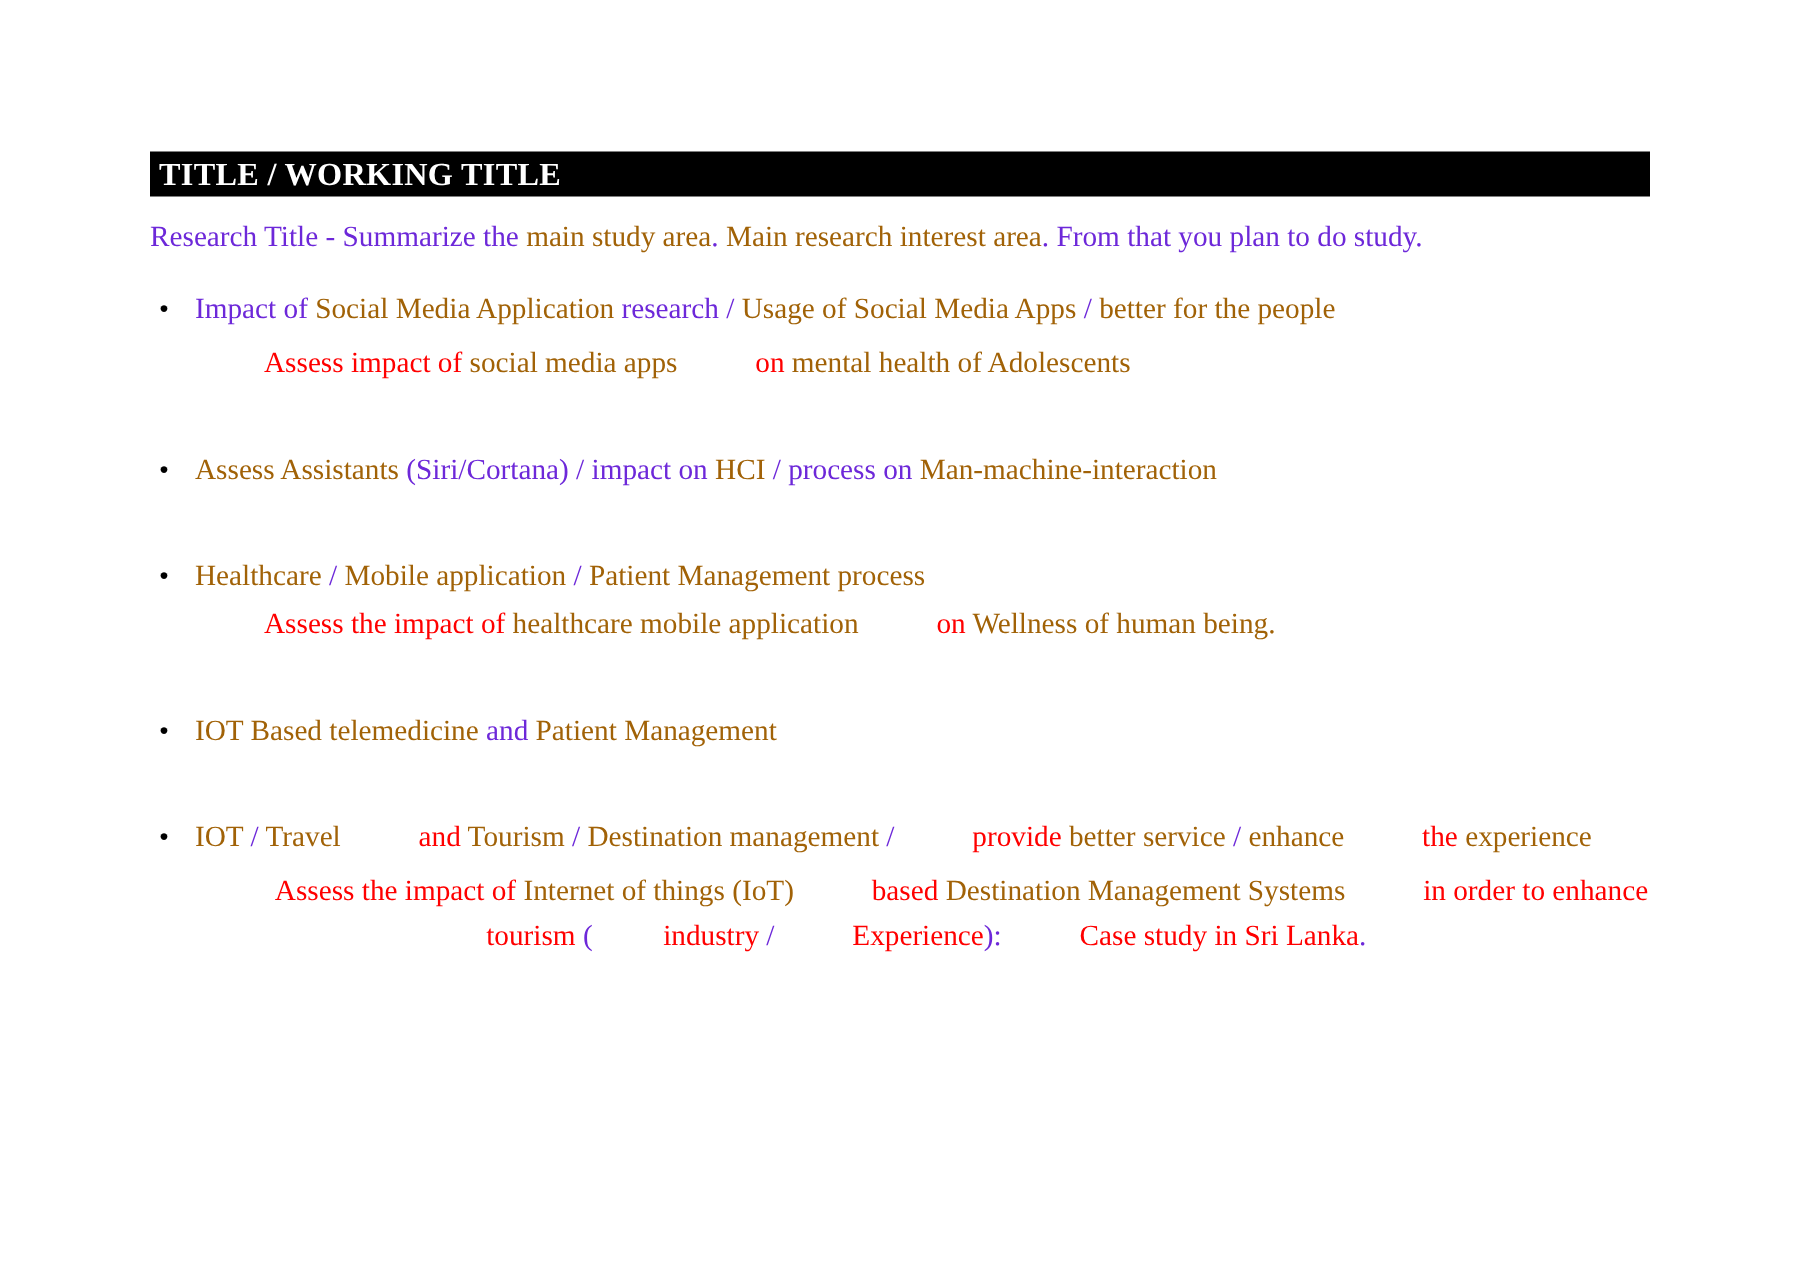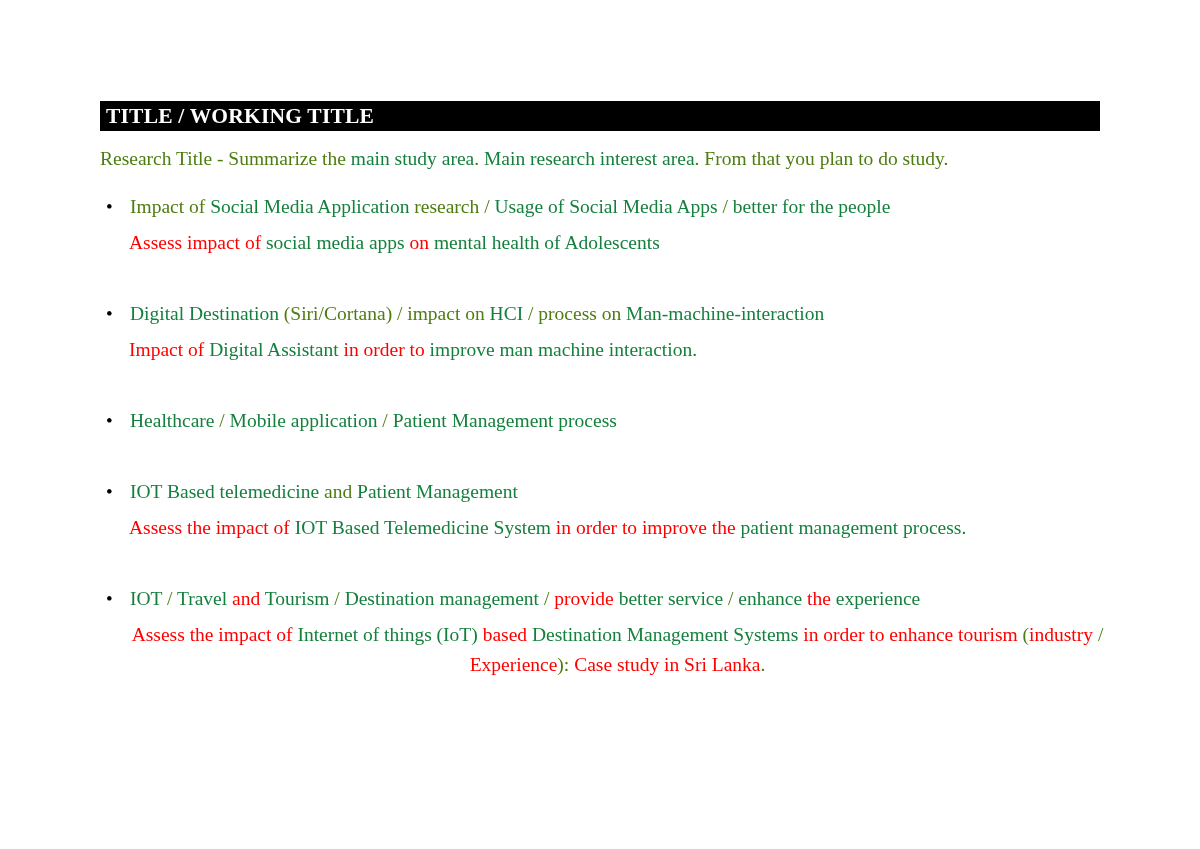--- a/index.html
+++ b/index.html
@@ -89,23 +89,23 @@
     white-space: normal;
     text-indent: 0;
     padding-left: 29px;
     text-align: center;
   }
   .sub-line.tight {
     margin-top: 2px;
   }
 
   
-  .blue { color: #15803d; }
-  .red  { color: #FF0000; }
-  .blk  { color: #4d7c0f; margin-top: 24px; }
+  .blue { color: #a16207; }
+  .red  { color: #FF0000; margin-left: 47px; }
+  .blk  { color: #6d28d9; margin-top: 24px; }
 </style>
 </head>
 <body>
 
 <div class="page">
   <div class="content">
 
     <div class="title-bar">TITLE / WORKING TITLE</div>
 
     <p class="intro" style="margin:13px 0 0 0;">
@@ -118,39 +118,36 @@
         <div class="bullet-line">
           <span class="bullet-marker">•</span><span class="blk">Impact of </span><span class="blue">Social Media Application</span><span class="blk"> research </span><span class="blk">/</span><span class="blue"> Usage of Social Media Apps </span><span class="blk">/</span><span class="blue"> better for the people</span>
         </div>
         <div class="sub-line">
           <span class="red">Assess impact of </span><span class="blue">social media apps </span><span class="red">on </span><span class="blue">mental health of Adolescents</span>
         </div>
       </li>
 
       <li class="bullet-block" style="margin-top:41px;">
         <div class="bullet-line">
-          <span class="bullet-marker">•</span><span class="blue">Digital Destination</span><span class="blk"> (Siri/Cortana) / impact on </span><span class="blue">HCI</span><span class="blk"> / process on </span><span class="blue">Man-machine-interaction</span>
-        </div>
-        <div class="sub-line">
-          <span class="red">Impact of </span><span class="blue">Digital Assistant </span><span class="red">in order to </span><span class="blue">improve man machine interaction.</span>
+          <span class="bullet-marker">•</span><span class="blue">Assess Assistants</span><span class="blk"> (Siri/Cortana) / impact on </span><span class="blue">HCI</span><span class="blk"> / process on </span><span class="blue">Man-machine-interaction</span>
         </div>
       </li>
 
       <li class="bullet-block" style="margin-top:41px;">
         <div class="bullet-line">
           <span class="bullet-marker">•</span><span class="blue">Healthcare </span><span class="blk">/</span><span class="blue"> Mobile application </span><span class="blk">/</span><span class="blue"> Patient Management process</span>
         </div>
+        <div class="sub-line tight">
+          <span class="red">Assess the impact of </span><span class="blue">healthcare mobile application </span><span class="red">on </span><span class="blue">Wellness of human being.</span>
+        </div>
       </li>
 
       <li class="bullet-block" style="margin-top:41px;">
         <div class="bullet-line">
           <span class="bullet-marker">•</span><span class="blue">IOT Based telemedicine</span><span class="blk"> and </span><span class="blue">Patient Management</span>
-        </div>
-        <div class="sub-line">
-          <span class="red">Assess the impact of </span><span class="blue">IOT Based Telemedicine System </span><span class="red">in order to improve the </span><span class="blue">patient management process.</span>
         </div>
       </li>
 
       <li class="bullet-block" style="margin-top:41px;">
         <div class="bullet-line">
           <span class="bullet-marker">•</span><span class="blue">IOT </span><span class="blk">/</span><span class="blue"> Travel </span><span class="red">and </span><span class="blue">Tourism </span><span class="blk">/</span><span class="blue"> Destination management </span><span class="blk">/</span><span class="red"> provide </span><span class="blue">better service </span><span class="blk">/</span><span class="blue"> enhance </span><span class="red">the </span><span class="blue">experience</span>
         </div>
         <div class="sub-line wrap" style="width:977px;">
           <span class="red">Assess the impact of </span><span class="blue">Internet of things (IoT) </span><span class="red">based </span><span class="blue">Destination Management Systems </span><span class="red">in order to enhance tourism </span><span class="blk">(</span><span class="red">industry </span><span class="blk">/ </span><span class="red">Experience</span><span class="blk">)</span><span class="blk">: </span><span class="red">Case study in Sri Lanka</span><span class="blk">.</span>
         </div>

